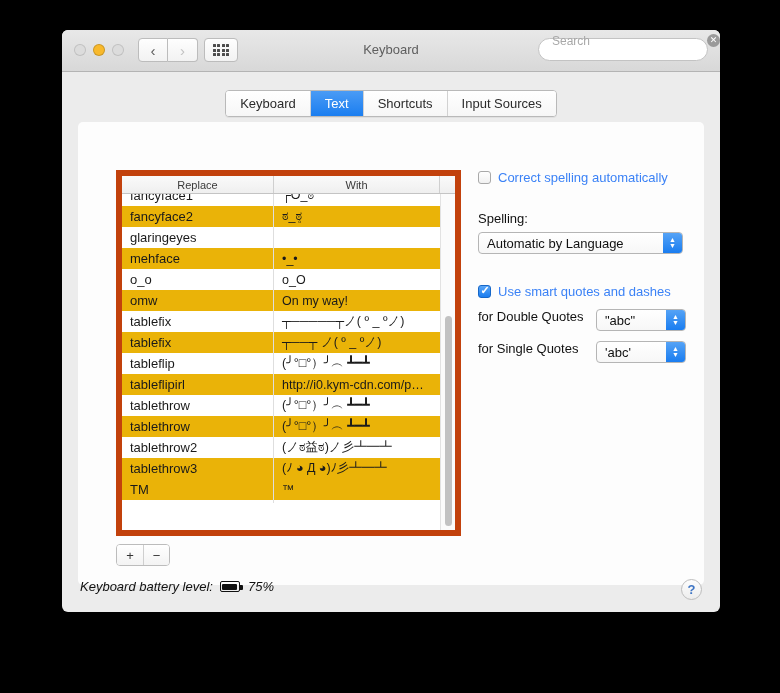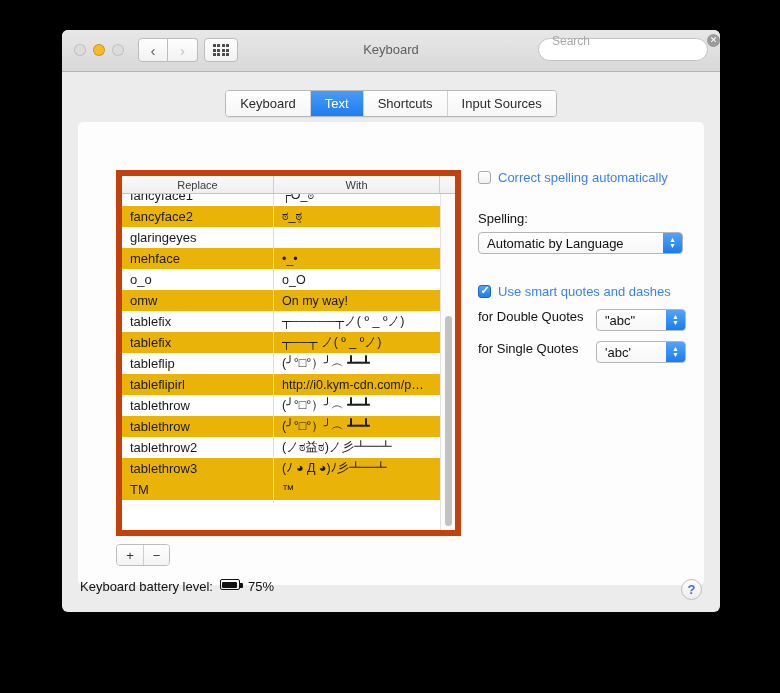--- a/index.html
+++ b/index.html
@@ -299,22 +299,22 @@
   }
   .quote-row .field-label { width: 118px; }
   .quote-popup { width: 90px; }
 
   #smartquotes-row { margin-top: 30px; }
 
   
   #battery-row {
     position: absolute;
     left: 18px; bottom: 18px;
-    display: flex; align-items: flex-start;
-    font-size: 13px; color: #111;
+    display: flex; align-items: center;
+    font-size: 13px; color: #111; font-style: italic;
   }
   #battery-icon {
     width: 20px; height: 11px;
     border: 1.5px solid #111;
     border-radius: 2px;
     margin: 0 2px 0 7px;
     position: relative;
     display: flex; align-items: center;
   }
   #battery-icon::after {

